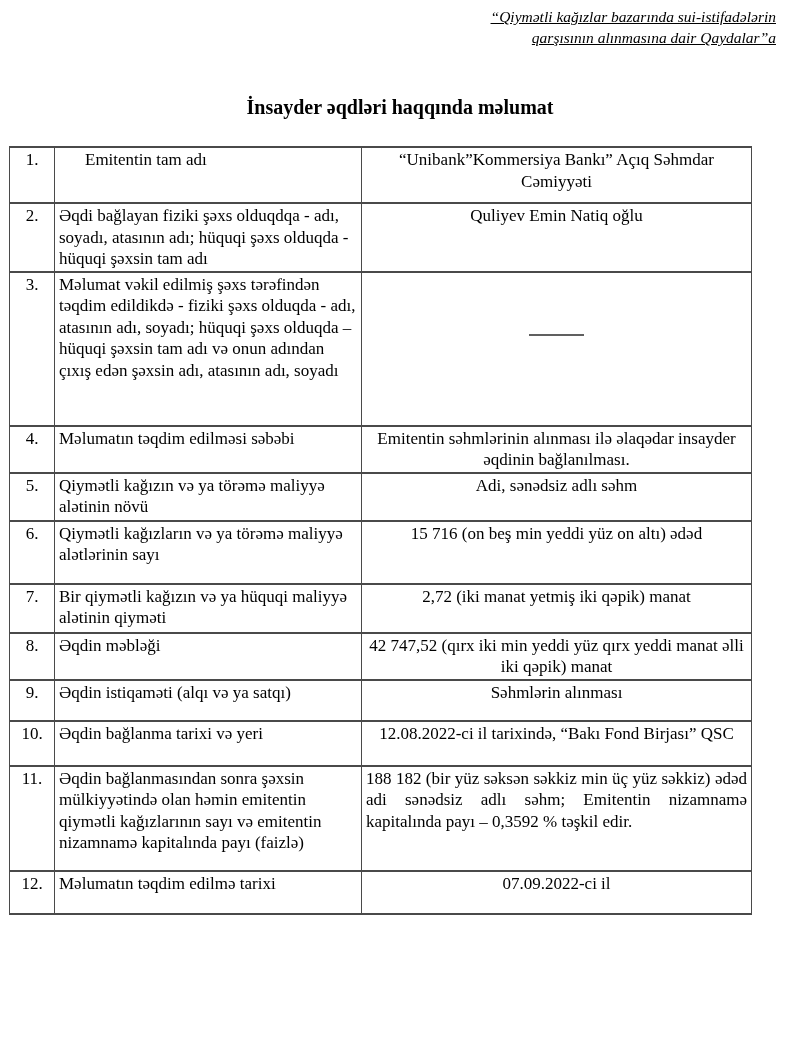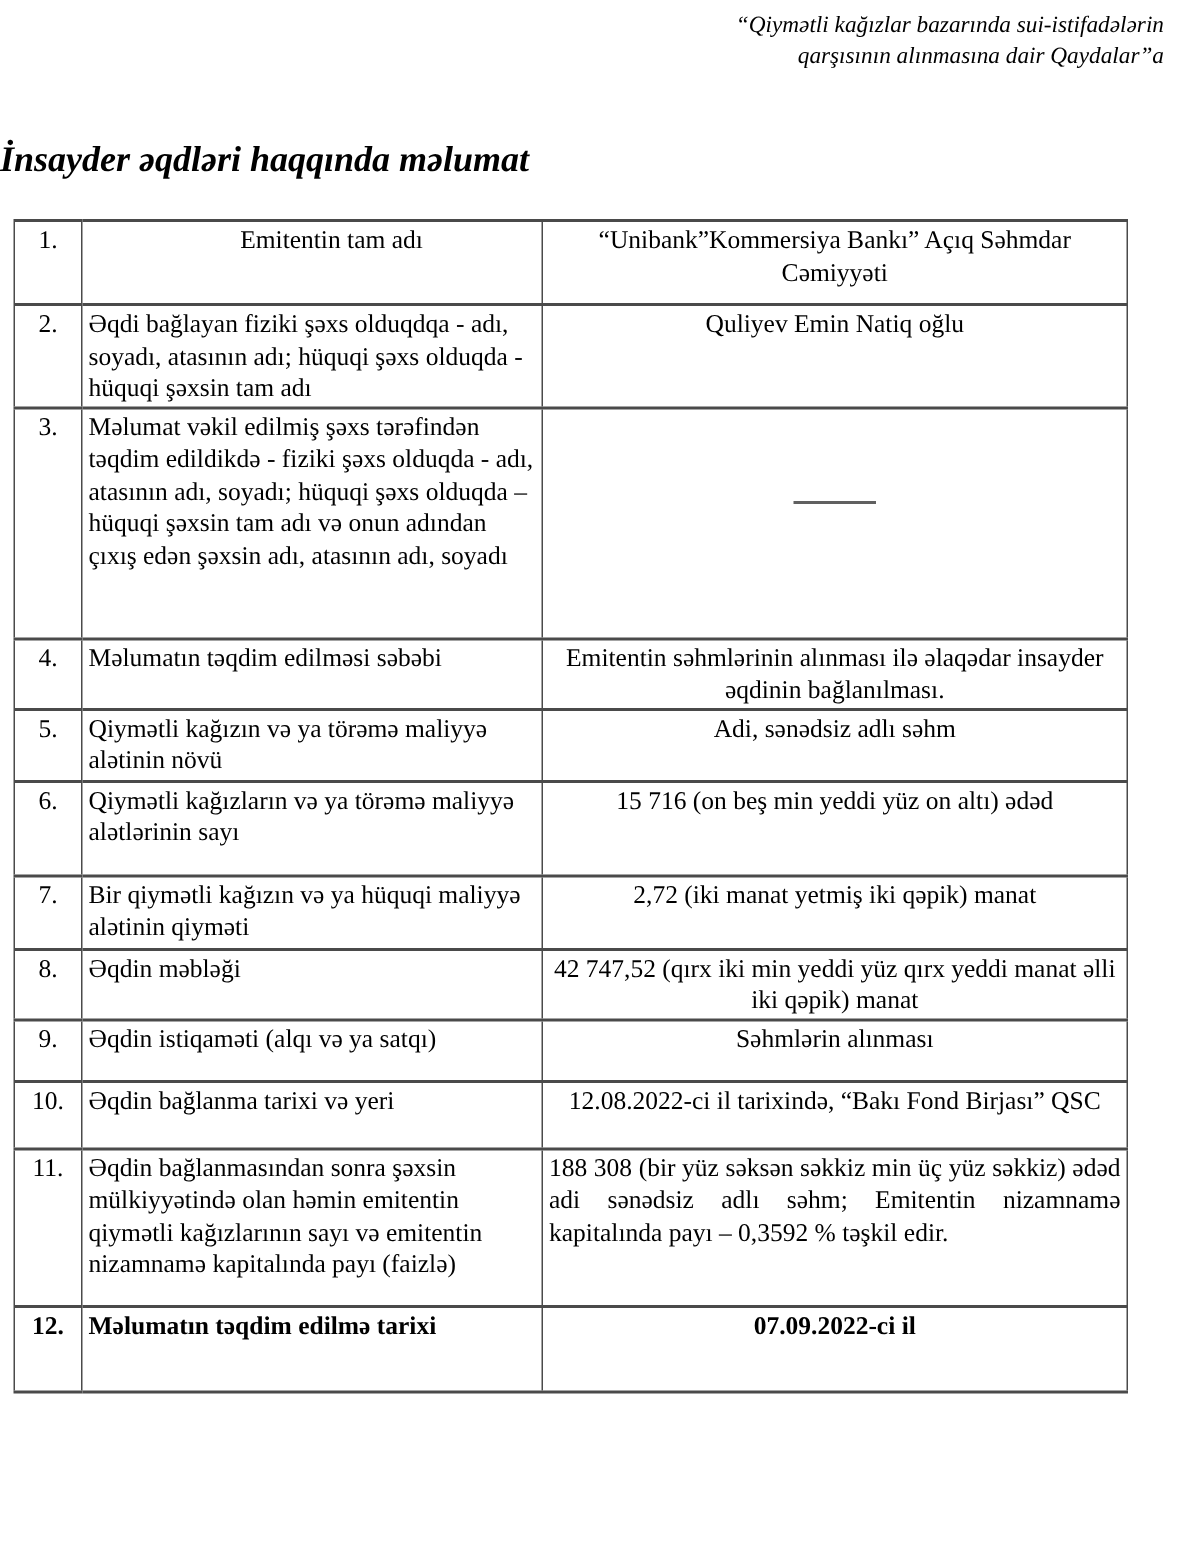--- a/index.html
+++ b/index.html
@@ -10,63 +10,63 @@
     color: #000000;
     font-family: "Liberation Serif", "DejaVu Serif", serif;
     overflow: hidden;
   }
   .header-note {
     padding: 6px 24px 0 0;
     text-align: right;
     font-style: italic;
     font-size: 15.5px;
     line-height: 21px;
+    text-decoration: underline;
   }
   .header-note .bold { font-weight: bold; }
   .doc-title {
     margin: 48px 0 0 0;
-    text-align: left;
+    text-align: center;
     font-weight: bold;
-    font-size: 24px;
+    font-size: 20px;
     line-height: 23px;
-    font-style: italic;
   }
   table.deal-table {
     margin: 27px 0 0 9px;
     width: 742px;
     table-layout: fixed;
     border-collapse: collapse;
   }
   table.deal-table td {
     border: 1px solid #4a4a4a;
     border-top-width: 2px;
     border-bottom-width: 2px;
     vertical-align: top;
     padding: 1px 4px;
     font-size: 17px;
     line-height: 21.5px;
     overflow: hidden;
   }
   td.num { text-align: center; }
   td.lbl { text-align: left; padding: 1px 10px; }
-  td.lbl.left { text-align: center; padding-left: 30px; }
+  td.lbl.left { text-align: left; padding-left: 30px; }
   td.val { text-align: center; padding: 1px 7px; }
   td.val.justify { text-align: justify; }
   tr.r1  { height: 56px; }
   tr.r2  { height: 65px; }
   tr.r3  { height: 154px; }
   tr.r4  { height: 40px; }
   tr.r5  { height: 48px; }
   tr.r6  { height: 63px; }
   tr.r7  { height: 49px; }
   tr.r8  { height: 40px; }
   tr.r9  { height: 41px; }
   tr.r10 { height: 45px; }
   tr.r11 { height: 105px; }
-  tr.r12 { height: 57px; font-weight: bold; }
+  tr.r12 { height: 43px; }
   .dash-line {
     width: 55px;
     border-top: 2px solid #606060;
     margin: 60px auto 0 auto;
   }
 </style>
 </head>
 <body>
 
 <div class="header-note">
@@ -132,21 +132,21 @@
       <td class="val">Səhmlərin alınması</td>
     </tr>
     <tr class="r10">
       <td class="num">10.</td>
       <td class="lbl">Əqdin bağlanma tarixi və yeri</td>
       <td class="val">12.08.2022-ci il tarixində, “Bakı Fond Birjası” QSC</td>
     </tr>
     <tr class="r11">
       <td class="num">11.</td>
       <td class="lbl">Əqdin bağlanmasından sonra şəxsin mülkiyyətində olan həmin emitentin qiymətli kağızlarının sayı və emitentin nizamnamə kapitalında payı (faizlə)</td>
-      <td class="val justify">188 308 (bir yüz səksən səkkiz min üç yüz səkkiz) ədəd adi sənədsiz adlı səhm; Emitentin nizamnamə kapitalında payı – 0,3592 % təşkil edir.</td>
+      <td class="val justify">188 182 (bir yüz səksən səkkiz min üç yüz səkkiz) ədəd adi sənədsiz adlı səhm; Emitentin nizamnamə kapitalında payı – 0,3592 % təşkil edir.</td>
     </tr>
     <tr class="r12">
       <td class="num">12.</td>
       <td class="lbl">Məlumatın təqdim edilmə tarixi</td>
       <td class="val">07.09.2022-ci il</td>
     </tr>
   </tbody>
 </table>
 
 </body></html>

